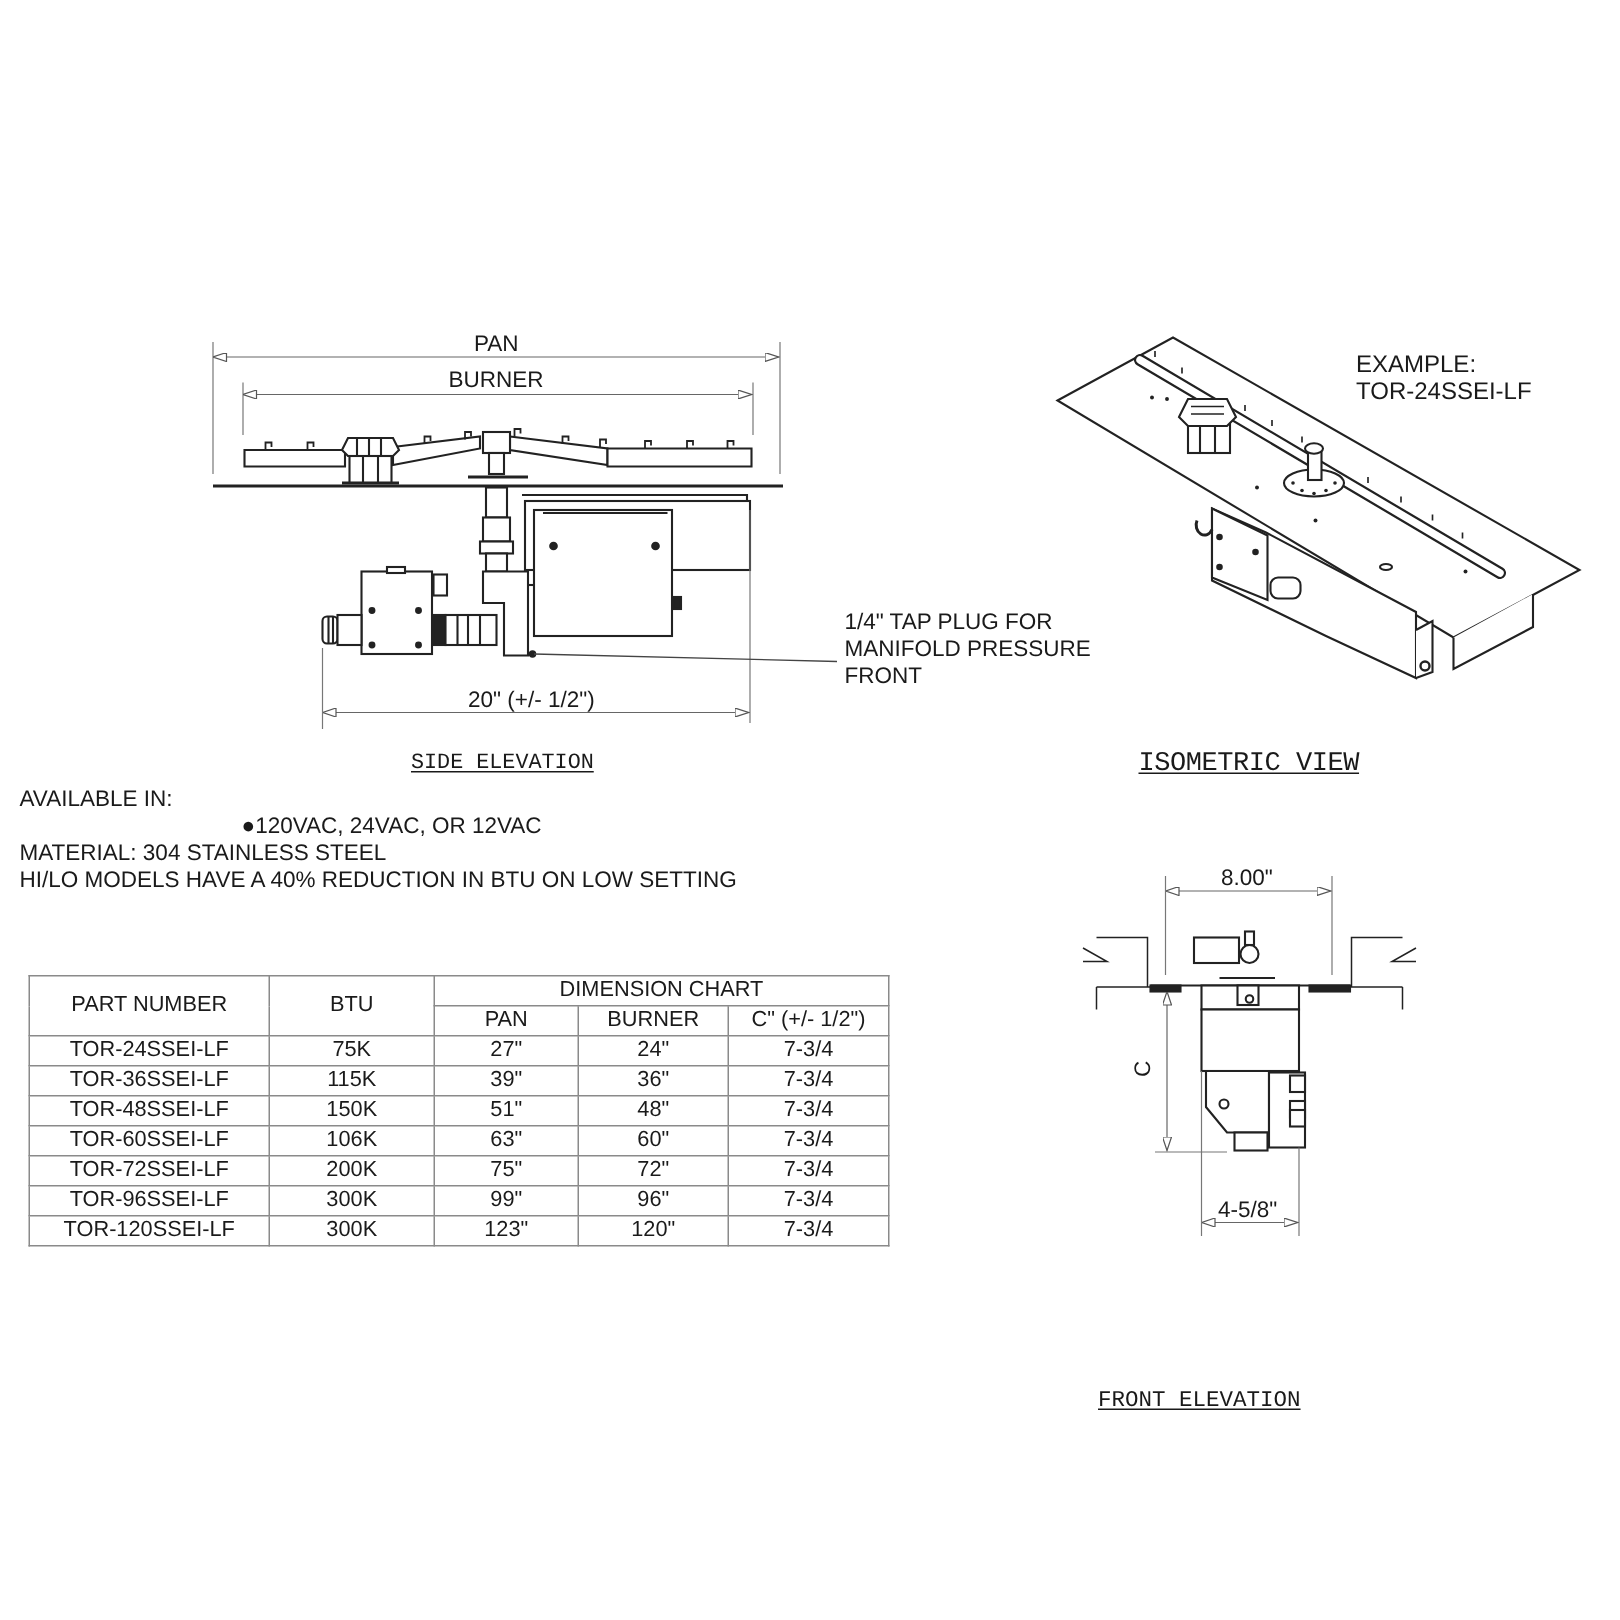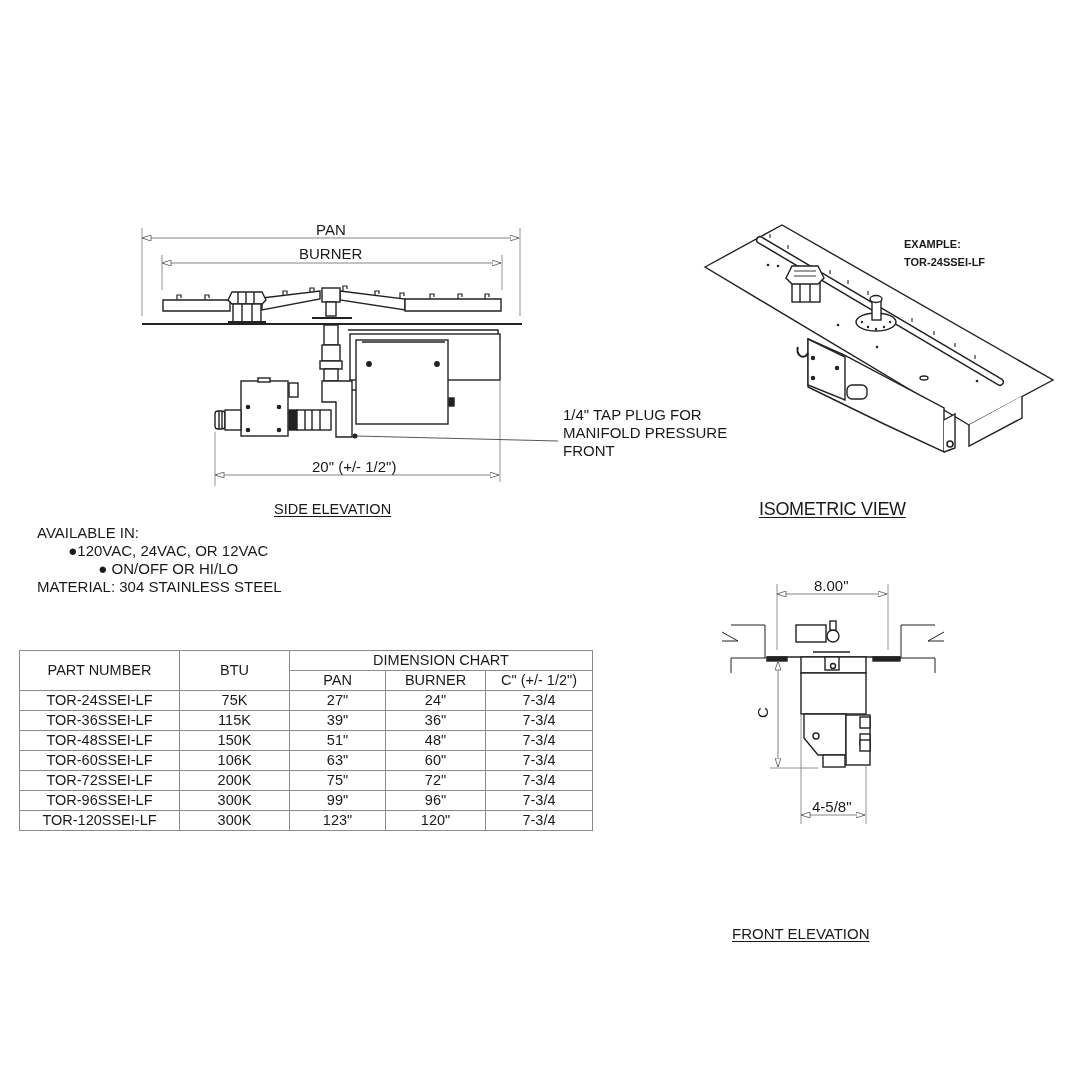--- a/index.html
+++ b/index.html
@@ -1,23 +1,23 @@
 <!DOCTYPE html>
 <html><head>
 <meta charset="utf-8">
 <style>
   html, body { margin:0; padding:0; background:#ffffff; }
   body { width:1080px; height:1080px; position:relative; overflow:hidden;
          font-family:"Liberation Sans", sans-serif; color:#1a1a1a; }
   .abs { position:absolute; }
   .lbl { position:absolute; font-size:15px; line-height:17px; white-space:nowrap; color:#1a1a1a; }
-  .ul { text-decoration:underline; text-underline-offset:2px; }
+  .ul { text-decoration:underline; text-underline-offset:2px;font-family:Liberation Mono, monospace; }
   svg { position:absolute; left:0; top:0; }
   .notes { position:absolute; left:13px; top:524px; font-size:15px; line-height:18px; }
-  .notes div { white-space:nowrap;margin-left:24px; }
+  .notes div { white-space:nowrap; }
   .notes .b { padding-left:18px;text-align:center; }
   table.dim { position:absolute; left:19px; top:650px; border-collapse:collapse; font-size:14.5px; }
   table.dim td { border:1px solid #8a8a8a; text-align:center; padding:0; height:19px; line-height:19px; color:#1a1a1a; }
   table.dim td.tall { height:38px; }
 </style>
 </head>
 <body>
 
 <svg width="1080" height="1080" viewBox="0 0 1080 1080">
   <defs>
@@ -221,36 +221,36 @@
 <div class="lbl" style="left:316px;top:221px;">PAN</div>
 <div class="lbl" style="left:299px;top:245px;">BURNER</div>
 <div class="lbl" style="left:312px;top:458px;">20" (+/- 1/2")</div>
 <div class="abs" style="left:563px;top:406px;font-size:15px;line-height:18px;">
   <div>1/4" TAP PLUG FOR</div>
   <div>MANIFOLD PRESSURE</div>
   <div>FRONT</div>
 </div>
 <div class="lbl ul" style="left:274px;top:501px;font-size:14.5px;">SIDE ELEVATION</div>
 
-<div class="abs" style="left:904px;top:235px;font-size:11px;line-height:18px;font-weight:bold;">
+<div class="abs" style="left:904px;top:235px;font-size:16px;line-height:18px;">
   <div>EXAMPLE:</div>
   <div>TOR-24SSEI-LF</div>
 </div>
 <div class="lbl ul" style="left:759px;top:501px;font-size:18px;letter-spacing:-0.3px;">ISOMETRIC VIEW</div>
 
 <div class="lbl" style="left:814px;top:577px;">8.00"</div>
 <div class="lbl" style="left:757px;top:704px;transform:rotate(-90deg);">C</div>
 <div class="lbl" style="left:812px;top:798px;">4-5/8"</div>
 <div class="lbl ul" style="left:732px;top:925px;">FRONT ELEVATION</div>
 
 <div class="notes">
   <div>AVAILABLE IN:</div>
   <div class="b">●120VAC, 24VAC, OR 12VAC</div>
-  <div class="b">● ON/OFF OR HI/LO</div>
   <div>MATERIAL: 304 STAINLESS STEEL</div>
+  <div>HI/LO MODELS HAVE A 40% REDUCTION IN BTU ON LOW SETTING</div>
 </div>
 
 <table class="dim">
   <colgroup>
     <col style="width:160px">
       <col style="width:110px">
       <col style="width:96px">
       <col style="width:100px">
       <col style="width:107px">
   </colgroup>

